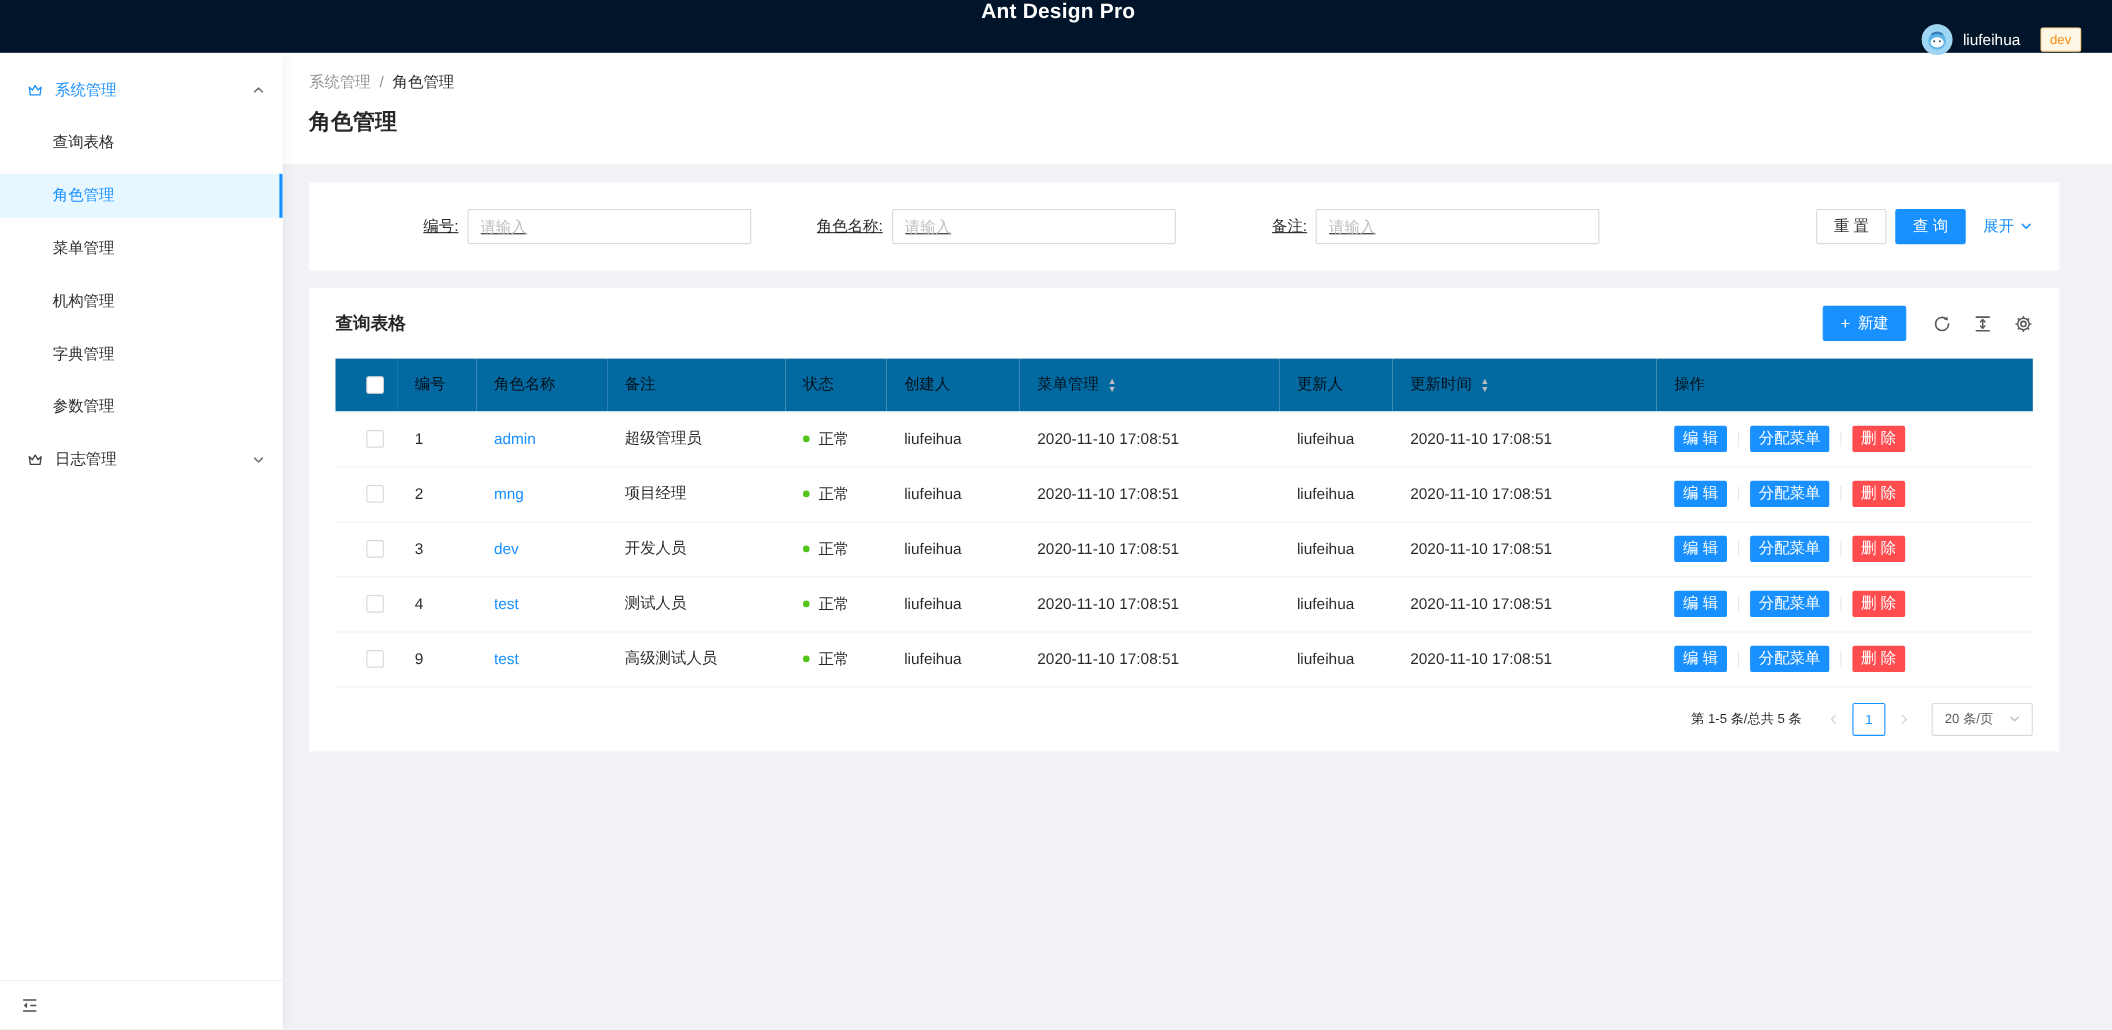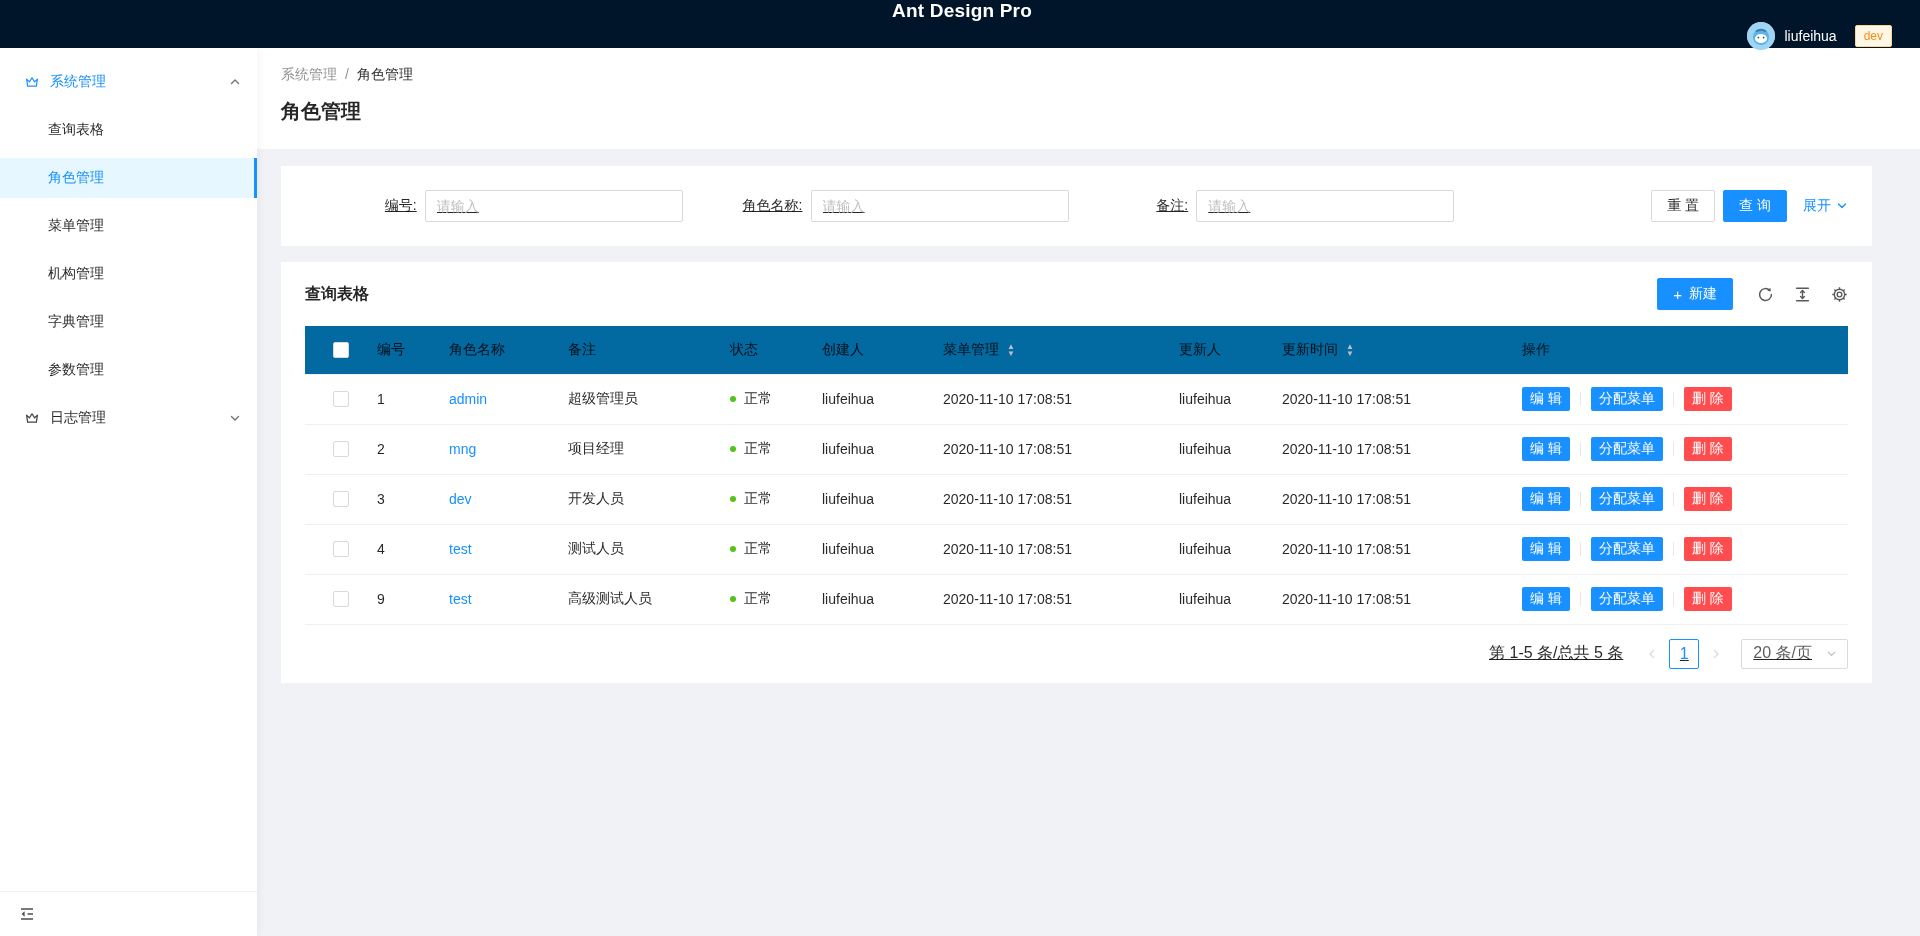--- a/index.html
+++ b/index.html
@@ -129,21 +129,21 @@
     height: 24px; padding: 0 8px; border: none; border-radius: 2px; color: #fff; font-size: 14px;
     cursor: pointer; white-space: nowrap; font-family: "Liberation Sans", "DejaVu Sans", sans-serif;
   }
   .mini-btn.blue { background: #1890ff; }
   .mini-btn.red { background: #ff4d4f; }
   .v-divider { width: 1px; height: 14px; background: #e8e8e8; margin: 0 10px; }
 
   
   .pagination {
     display: flex; align-items: center; justify-content: flex-end; margin-top: 14px; height: 30px;
-    color: rgba(0,0,0,0.85); font-size: 16px; text-decoration: underline;
+    color: rgba(0,0,0,0.85); font-size: 12px;
   }
   .pg-total { margin-right: 14px; }
   .pg-arrow {
     width: 30px; height: 30px; display: flex; align-items: center; justify-content: center;
     color: #d9d9d9; cursor: not-allowed; background: transparent;
   }
   .pg-page {
     min-width: 30px; height: 30px; display: flex; align-items: center; justify-content: center;
     border: 1px solid #1890ff; border-radius: 2px; color: #1890ff; background: #fff;
     font-weight: 500; cursor: pointer; margin: 0 2px;

